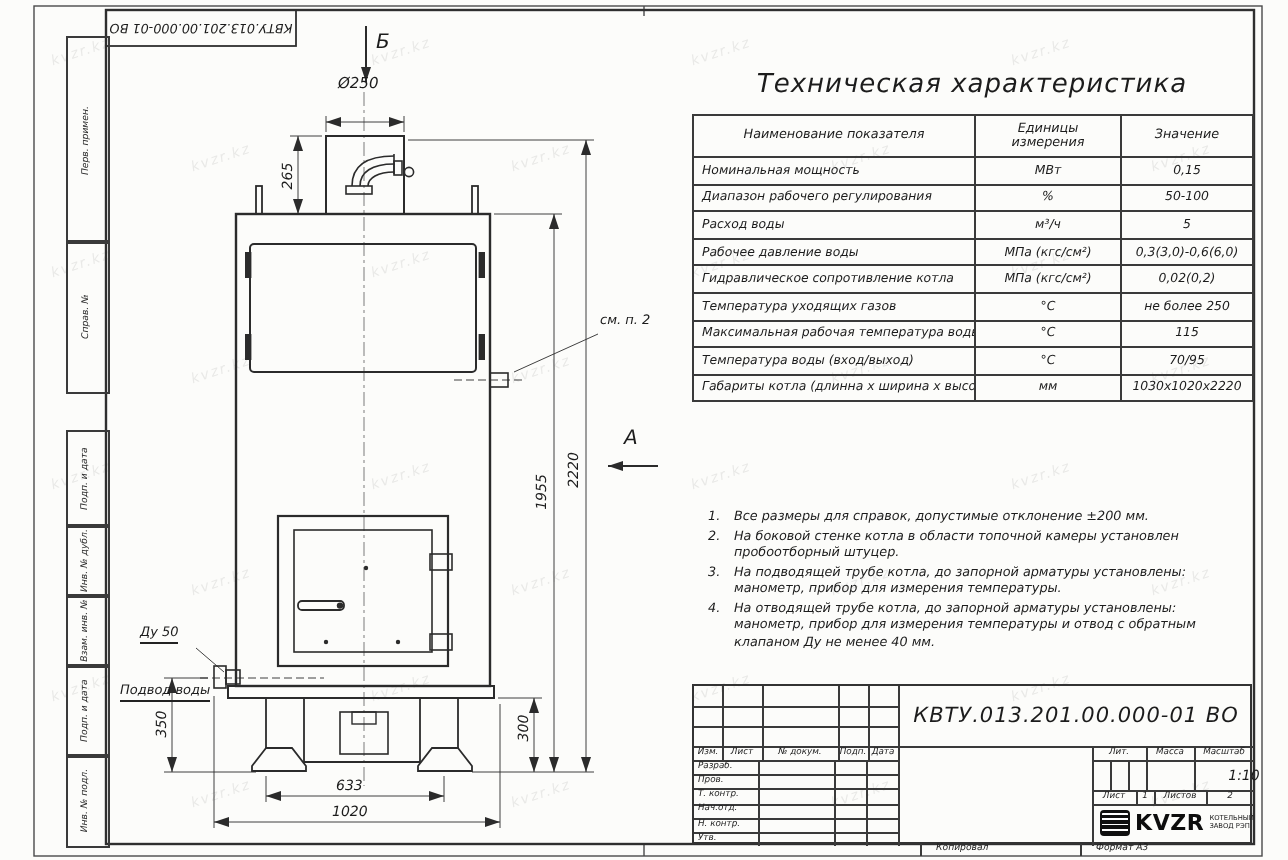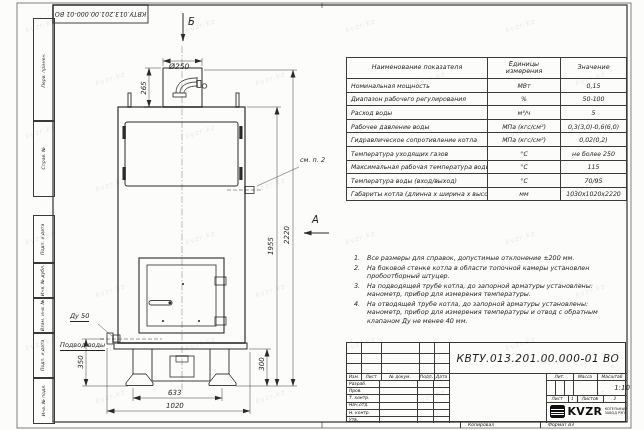--- a/index.html
+++ b/index.html
@@ -205,21 +205,21 @@
   <div class="sideBox" style="top:377px;height:45px;">
       <span>Инв. № подл.</span>
     </div>
 
   <div class="abs rot180" style="left:53px;top:5px;width:95px;height:18px;font-style:italic;font-size:6.4px;">
       <span>КВТУ.013.201.00.000-01 ВО</span>
     </div>
 
   <div class="lbl" style="left:188px;top:17px;font-size:10px;">Б</div>
   <div class="lbl" style="left:312px;top:215px;font-size:10px;">А</div>
-  <div class="lbl" style="left:169px;top:63px;font-size:7.5px;">Ø250</div>
+  <div class="lbl" style="left:169px;top:38px;font-size:7.5px;">Ø250</div>
   <div class="lbl rot" style="left:129px;top:83px;width:30px;height:10px;font-size:7px;">
       <span>265</span>
     </div>
   <div class="lbl rot" style="left:256px;top:241px;width:30px;height:10px;font-size:7px;">
       <span>1955</span>
     </div>
   <div class="lbl rot" style="left:272px;top:230px;width:30px;height:10px;font-size:7px;">
       <span>2220</span>
     </div>
   <div class="lbl rot" style="left:66px;top:357px;width:30px;height:10px;font-size:7px;">
@@ -227,20 +227,21 @@
     </div>
   <div class="lbl rot" style="left:247px;top:359px;width:30px;height:10px;font-size:7px;">
       <span>300</span>
     </div>
   <div class="lbl" style="left:168px;top:390px;font-size:7px;">633</div>
   <div class="lbl" style="left:166px;top:403px;font-size:7px;">1020</div>
   <div class="lbl" style="left:300px;top:157px;font-size:6.5px;">см. п. 2</div>
   <div class="lbl" style="left:60px;top:302px;font-size:6.5px;border-bottom:0.6px solid #222;padding-bottom:1px;margin-top:40px;">Подвод воды</div>
   <div class="lbl" style="left:70px;top:313px;font-size:6.5px;border-bottom:0.6px solid #222;padding-bottom:1px;">Ду 50</div>
 
+  <div class="lbl" style="left:346px;top:36px;width:280px;text-align:center;font-size:13px;letter-spacing:0.5px;">Техническая характеристика</div>
   <table class="spec">
     <colgroup>
         <col style="width:141px">
         <col style="width:73px">
         <col style="width:66px">
       </colgroup>
     <thead>
         <tr>
       <th>Наименование показателя</th>
       <th>Единицы измерения</th>

